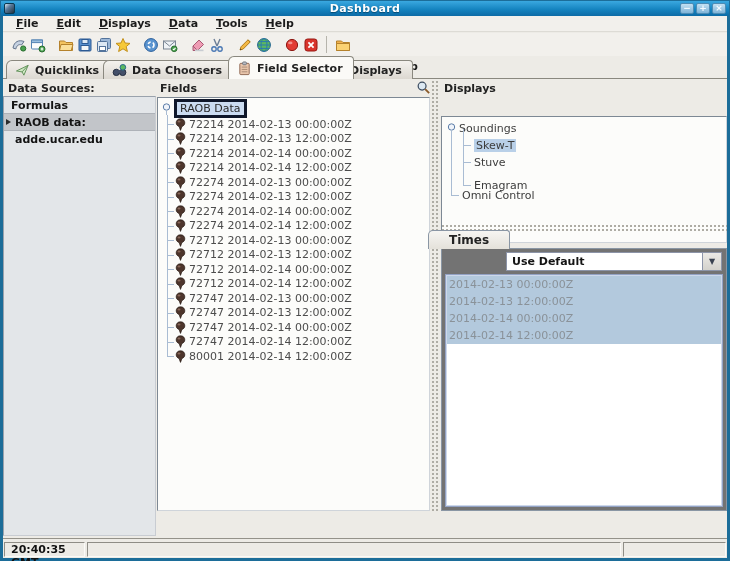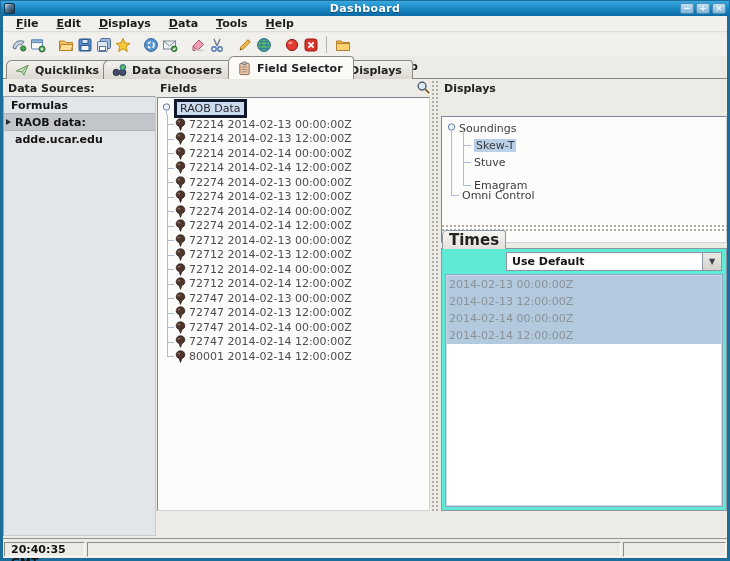--- a/index.html
+++ b/index.html
@@ -77,26 +77,26 @@
   .hsplit { position:absolute; left:438px; top:208px; width:286px; height:7px;
     background-image:radial-gradient(circle,#aeaca4 28%, transparent 30%); background-size:4px 4px; }
 
   .displays-header { left:441px; top:66px; }
   .displays-box { position:absolute; left:438px; top:81px; width:286px; height:127px; overflow:hidden;margin-top:19px; }
   .dtree-row { position:absolute; font-size:11px; color:#3c3c3c; line-height:15px; }
   .dtree-label.selected { background:#b9d0e8; padding:0 2px; }
   .dt-line { position:absolute; border-color:#a9bcd3; border-style:solid; border-width:0; }
 
   
-  .times-tab { position:absolute; left:439px; top:214px; height:19px; z-index:2;
+  .times-tab { position:absolute; left:425px; top:214px; height:19px; z-index:2;
     border:1px solid #8a96a4; border-bottom:none; border-radius:5px 3px 0 0;
-    background:linear-gradient(#f6f5f2,#e4e1da); font-size:15px; font-weight:bold; color:#222;
-    padding:0 6px; line-height:18px; }
+    background:linear-gradient(#f6f5f2,#e4e1da); font-size:12px; font-weight:bold; color:#222;
+    padding:0 20px; line-height:18px; }
   .times-box { position:absolute; left:438px; top:232px; width:286px; height:263px;
-    background:#5eead4; border:1px solid #8a96a4; }
+    background:#737373; border:1px solid #8a96a4; }
   .combo { position:absolute; right:4px; top:3px; width:216px; height:19px; display:flex;
     border:1px solid #8c94a8; background:#fff; }
   .combo-value { flex:1; font-size:11px; font-weight:bold; color:#141414; line-height:17px; padding-left:5px; }
   .combo-btn { width:19px; background:linear-gradient(#eceae6,#d4d2cc); border-left:1px solid #8c94a8;
     display:flex; align-items:center; justify-content:center; font-size:8px; color:#3a4250; }
   .times-list { position:absolute; left:3px; right:3px; top:25px; bottom:3px; background:#fff;
     border:1px solid #93a2c4; box-shadow:inset 0 0 0 1px #cdd8ea; overflow:hidden; padding:1px; }
   .time-row { height:17px; font-size:11px; line-height:17px; padding-left:2px; color:#8a9299;
     background:#b3c9dd; }
 

